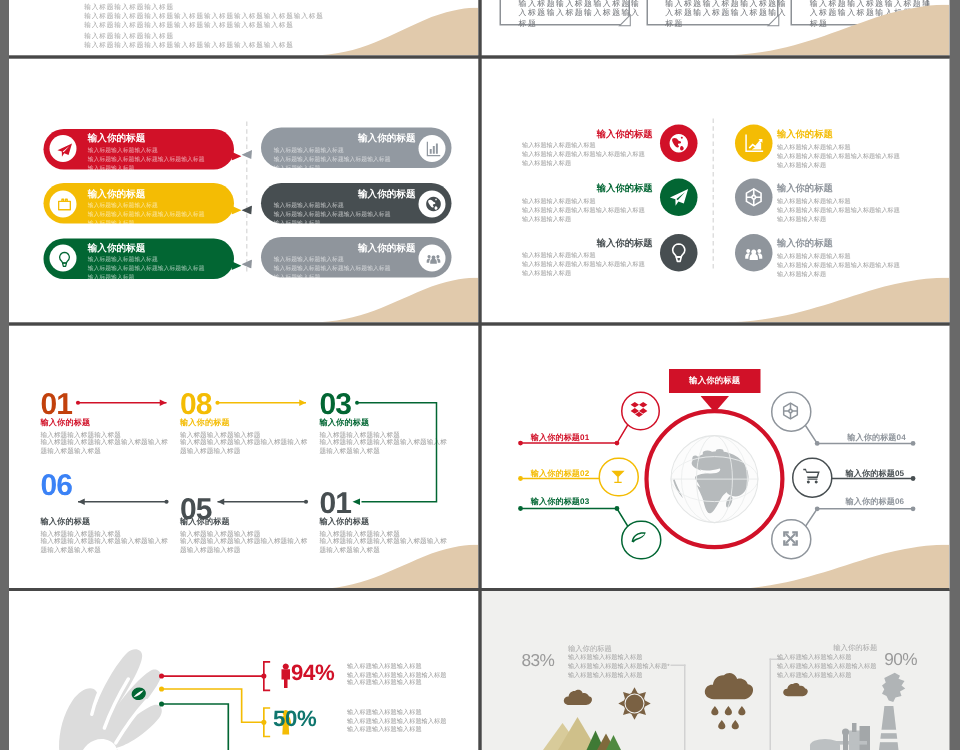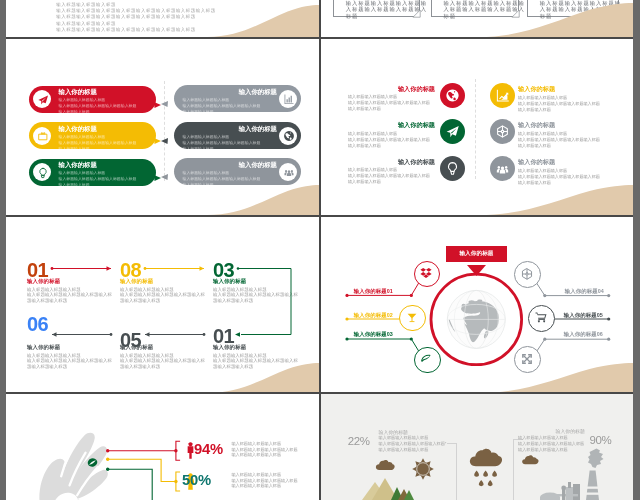--- a/index.html
+++ b/index.html
@@ -487,21 +487,21 @@
         </svg>
       </div>
       <div class="pct" style="left:176px;top:78.1px;color:#0f766e;">50%</div>
       <div class="pbody2" style="left:225.4px;top:77.9px;">输入标题输入标题输入标题</div>
       <div class="pbody2" style="left:225.4px;top:83.5px;">输入标题输入标题输入标题输入标题</div>
       <div class="pbody2" style="left:225.4px;top:89.10000000000001px;">输入标题输入标题输入标题</div>
     </div>
   <div class="panel" id="p3R" style="left:321px;top:394px;width:312px;height:177px;background:#f0f0ee;">
       <div style="position:absolute;left:125.60000000000002px;top:49.39999999999998px;width:10.1px;height:62px;border-right:0.7px solid #d2d2d2;border-top:0.7px solid #d2d2d2;"></div>
       <div style="position:absolute;left:191.79999999999995px;top:44.80000000000001px;width:10.1px;height:66px;border-left:0.7px solid #d2d2d2;border-top:0.7px solid #d2d2d2;"></div>
-      <div class="wpct" style="left:26.69999999999999px;top:40.5px;">22%</div>
+      <div class="wpct" style="left:26.69999999999999px;top:40.5px;">83%</div>
       <div class="wtitle" style="left:57.60000000000002px;top:34.60000000000002px;">输入你的标题</div>
       <div class="wbody" style="left:57.60000000000002px;top:41.10000000000002px;">输入标题输入标题输入标题</div>
       <div class="wbody" style="left:57.60000000000002px;top:46.85000000000002px;">输入标题输入标题输入标题输入标题*</div>
       <div class="wbody" style="left:57.60000000000002px;top:52.60000000000002px;">输入标题输入标题输入标题</div>
       <div class="wpct" style="left:268.5px;top:40px;">90%</div>
       <div class="wtitle" style="left:234.5px;top:34px;">输入你的标题</div>
       <div class="wbody" style="left:197px;top:41.10000000000002px;">输入标题输入标题输入标题</div>
       <div class="wbody" style="left:197px;top:46.85000000000002px;">输入标题输入标题输入标题输入标题</div>
       <div class="wbody" style="left:197px;top:52.60000000000002px;">输入标题输入标题输入标题</div>
       <svg width="312" height="106" viewBox="0 0 312 106" style="position:absolute;left:0;top:0;">

